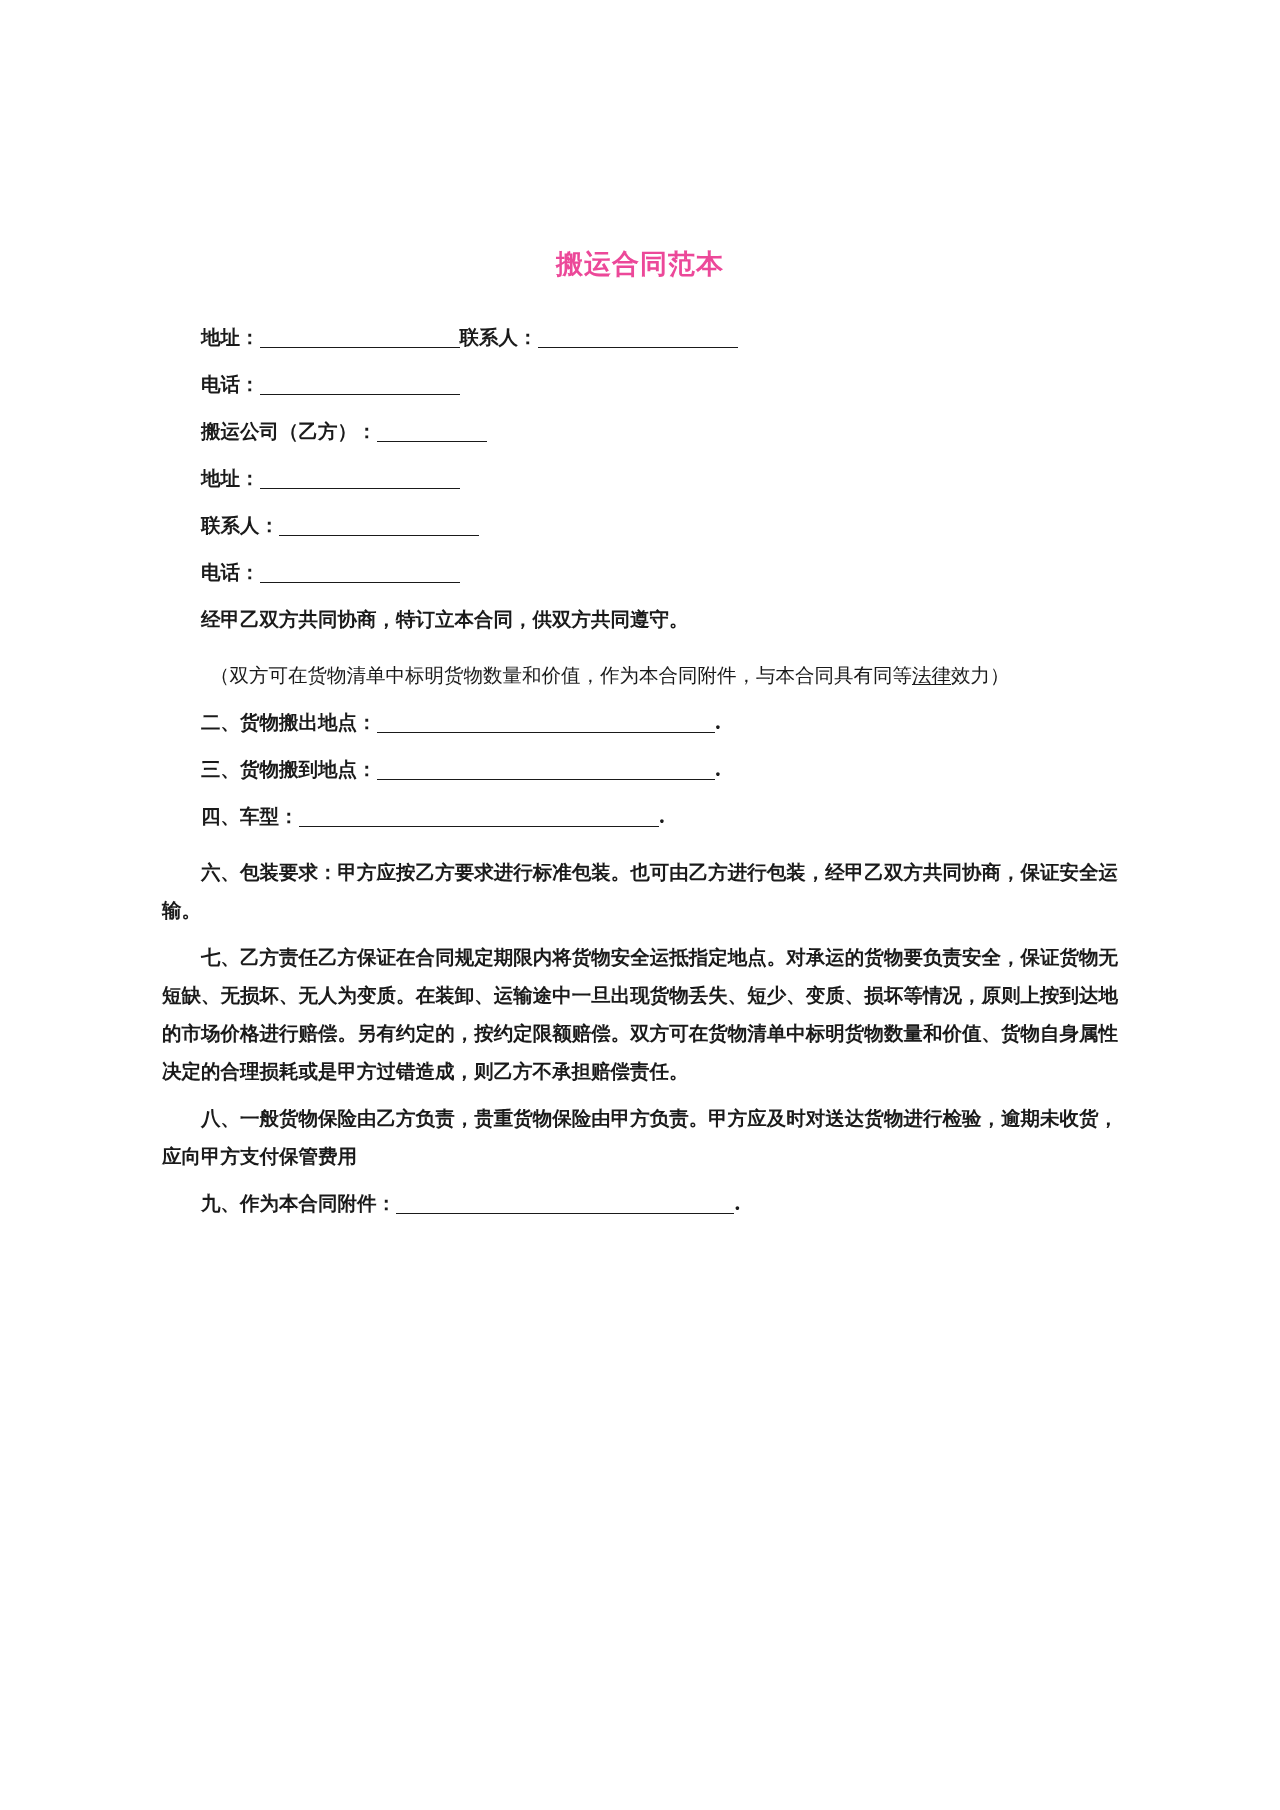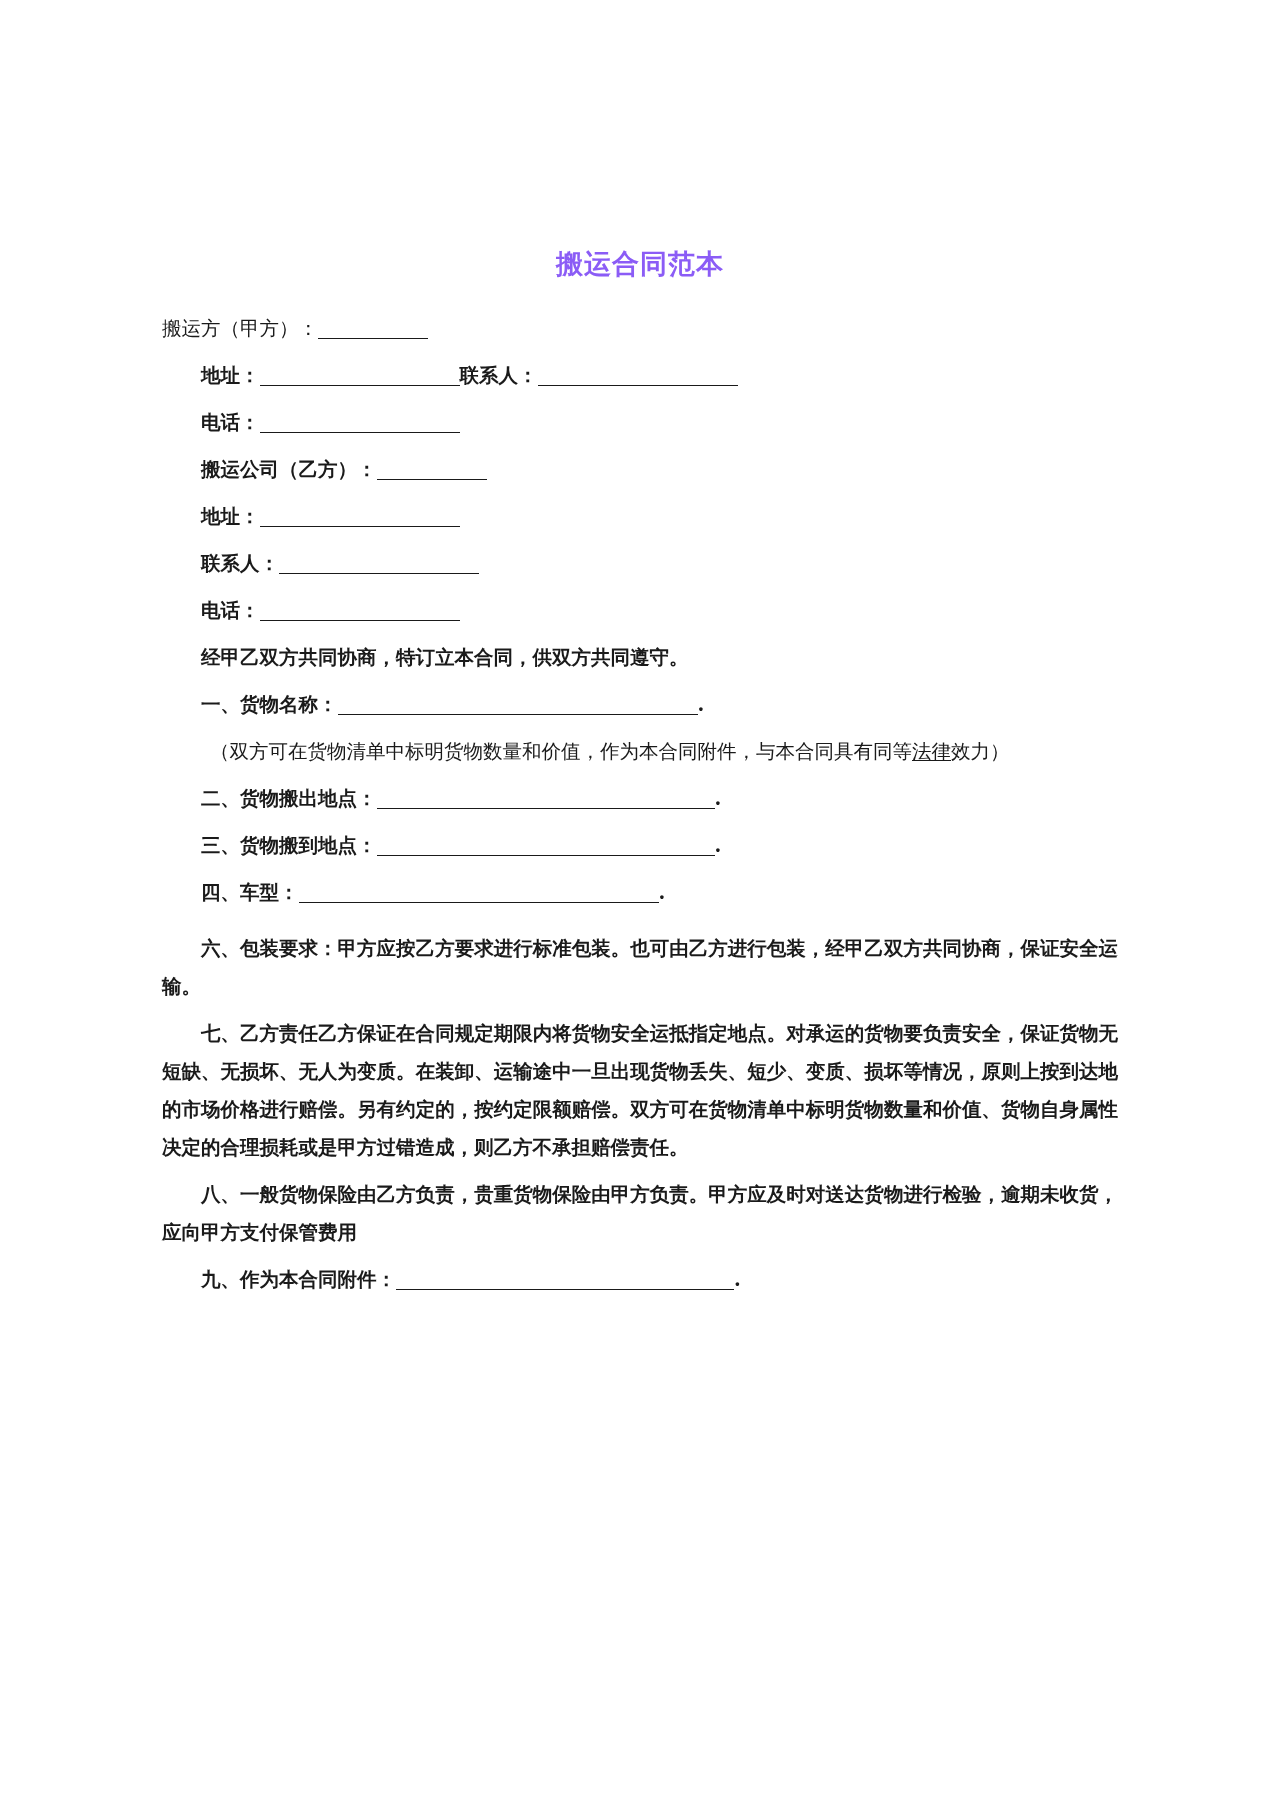--- a/index.html
+++ b/index.html
@@ -29,21 +29,21 @@
   
   .doc-title {
     text-align: center;
     font-family: "Liberation Sans", "DejaVu Sans", sans-serif;
     font-size: 27px;
     font-weight: 700;
     letter-spacing: 1px;
     margin: 0;
     padding-top: 248px;
     line-height: 1.25;
-    color: #8b5cf6;
+    color: #ec4899;
   }
 
   
   .para {
     font-family: "DejaVu Serif", "Liberation Serif", serif;
     font-size: 19.5px;
     line-height: 1.95;
     text-align: justify;
     text-justify: inter-ideograph;
     margin: 0;
@@ -81,21 +81,20 @@
 </head>
 <body>
 
 <div class="page">
   <div class="content">
 
     <h1 class="doc-title">搬运合同范本</h1>
 
     <div class="gap-lg"></div>
 
-    <p class="para"><span>搬运方（甲方）：</span><span class="blank b-m"></span></p>
 
     <div class="gap-sm"></div>
 
     <p class="para indent"><span>地址：</span><span class="blank b-xl"></span><span>联系人：</span><span class="blank b-xl"></span></p>
 
     <div class="gap-sm"></div>
 
     <p class="para indent"><span>电话：</span><span class="blank b-xl"></span></p>
 
     <div class="gap-sm"></div>
@@ -113,21 +112,20 @@
     <div class="gap-sm"></div>
 
     <p class="para indent"><span>电话：</span><span class="blank b-xl"></span></p>
 
     <div class="gap-sm"></div>
 
     <p class="para indent">经甲乙双方共同协商，特订立本合同，供双方共同遵守。</p>
 
     <div class="gap-sm"></div>
 
-    <p class="para indent"><span>一、货物名称：</span><span class="blank b-4xl"></span><span>.</span></p>
 
     <div class="gap-sm"></div>
 
     <p class="para indent-wide"><span>（双方可在货物清单中标明货物数量和价值，作为本合同附件，与本合同具有同等</span><span class="link-underline">法律</span><span>效力）</span></p>
 
     <div class="gap-sm"></div>
 
     <p class="para indent"><span>二、货物搬出地点：</span><span class="blank b-3xl"></span><span>.</span></p>
 
     <div class="gap-sm"></div>

